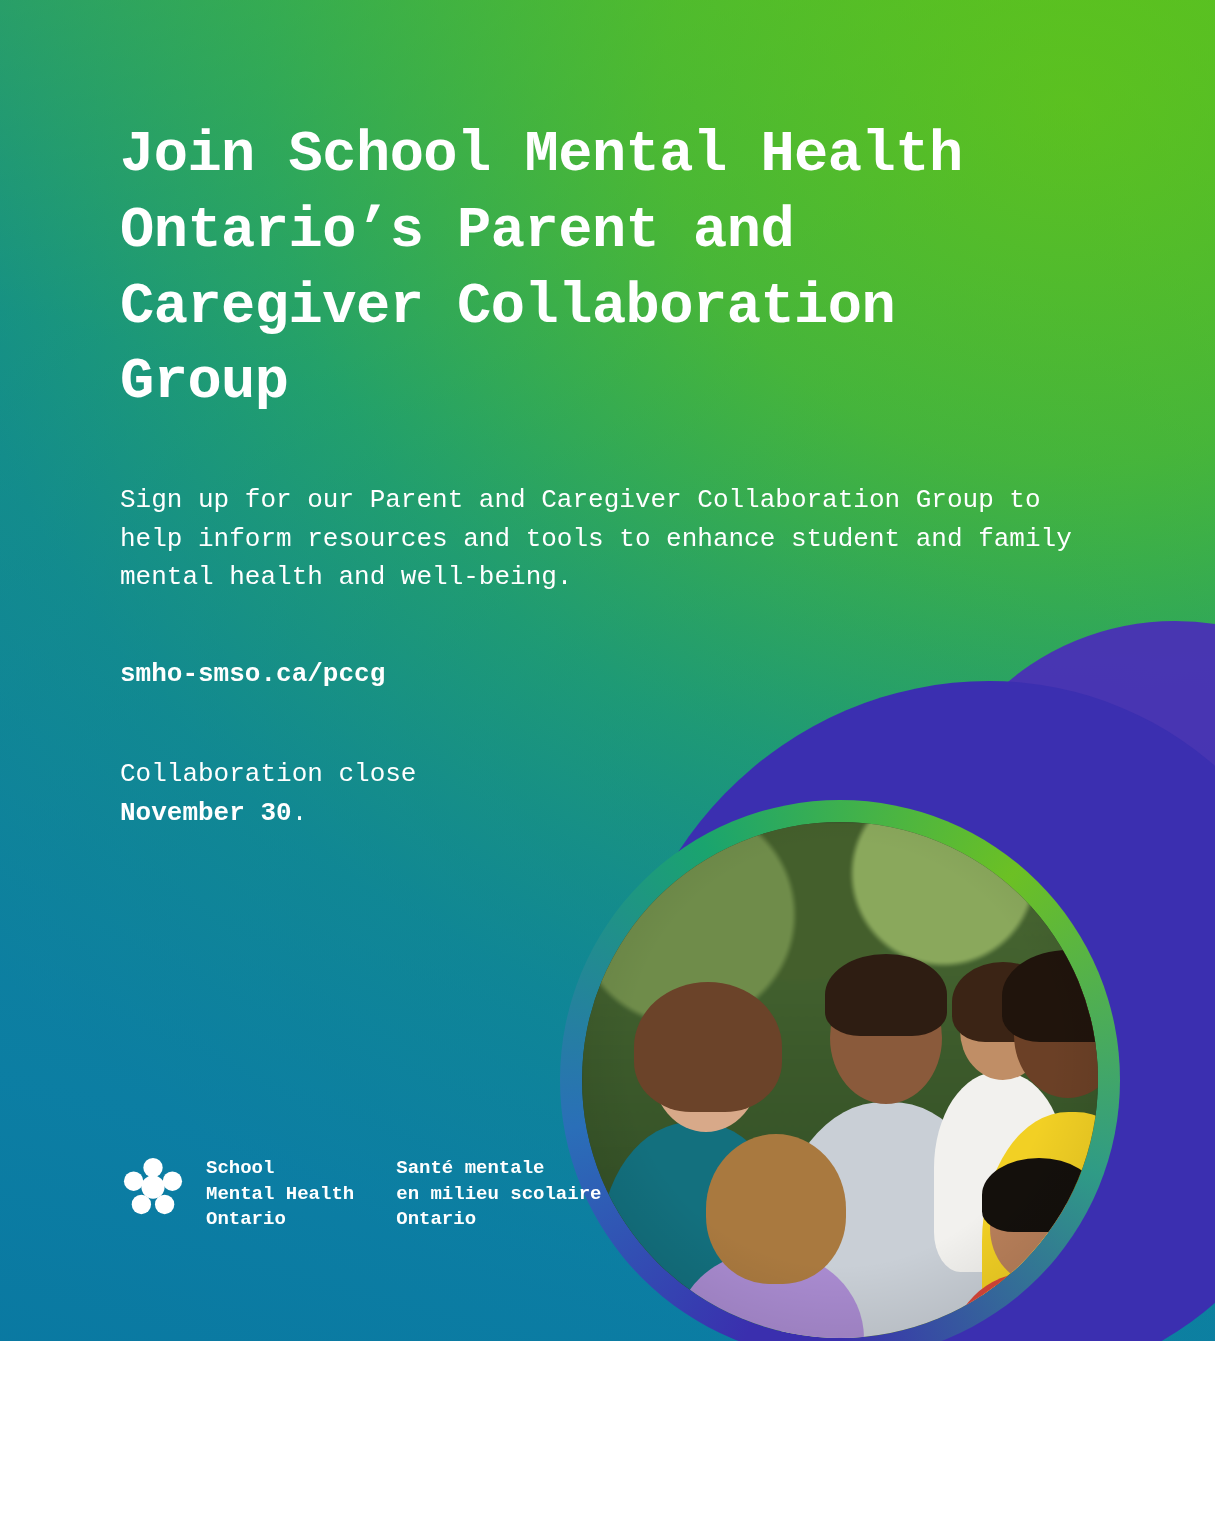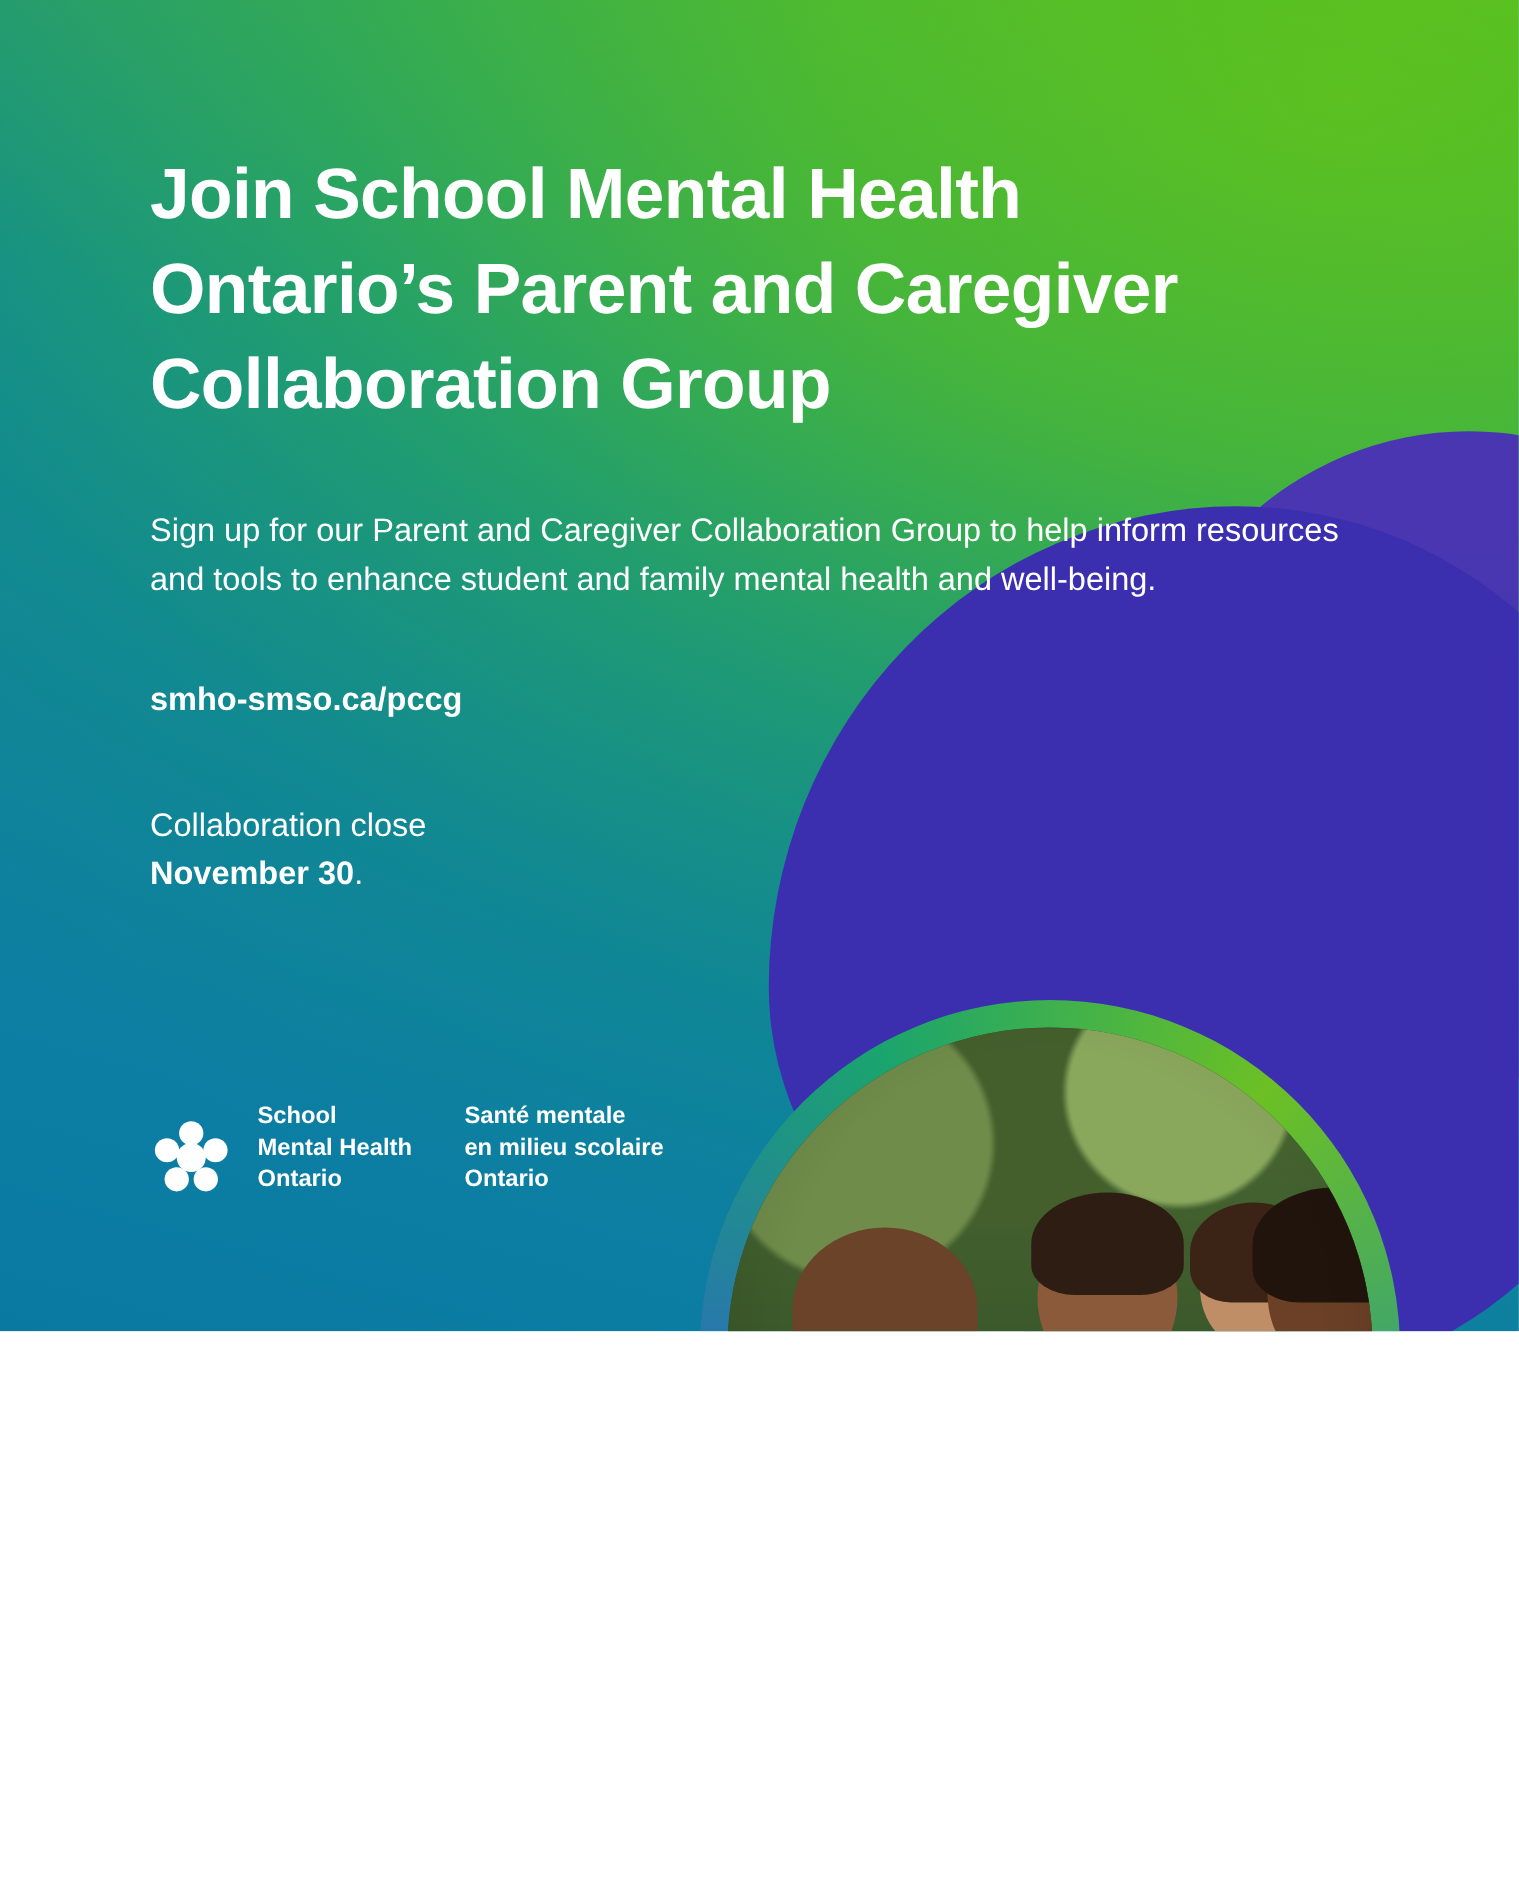--- a/index.html
+++ b/index.html
@@ -3,23 +3,23 @@
 <meta charset="utf-8">
 <style>
   html, body {
     margin: 0;
     padding: 0;
     background: #ffffff;
   }
   .poster {
     position: relative;
     width: 1215px;
-    height: 1065px;
+    height: 1341px;
     overflow: hidden;
-    font-family: Liberation Sans, sans-serif;
+    font-family: Liberation Mono, monospace;
     background:
       radial-gradient(120% 95% at 88% 8%, #63c21a 0%, #4db832 28%, #24a06a 55%, #128a8f 78%, #0f7fa0 100%),
       linear-gradient(160deg, #3fb23f 0%, #18a07a 45%, #0c7fa6 100%);
   }
   
   .grad-overlay {
     position: absolute;
     inset: 0;
     background: linear-gradient(195deg, rgba(90,195,30,0.55) 0%, rgba(30,160,110,0.25) 38%, rgba(10,125,165,0.65) 85%, rgba(9,120,162,0.85) 100%);
     pointer-events: none;
@@ -115,21 +115,21 @@
   .p3 { margin-top: 58px; max-width: 480px; }
   .p4 { margin-top: 62px; max-width: 430px; }
   .strong { font-weight: 700; }
 
   
   .logo-row {
     position: absolute;
     left: 122px;
     bottom: 108px;
     display: flex;
-    align-items: flex-end;
+    align-items: flex-start;
     gap: 22px;
   }
   .logo-mark {
     position: relative;
     width: 62px;
     height: 62px;
     flex: none;
   }
   .logo-text-group {
     display: flex;

